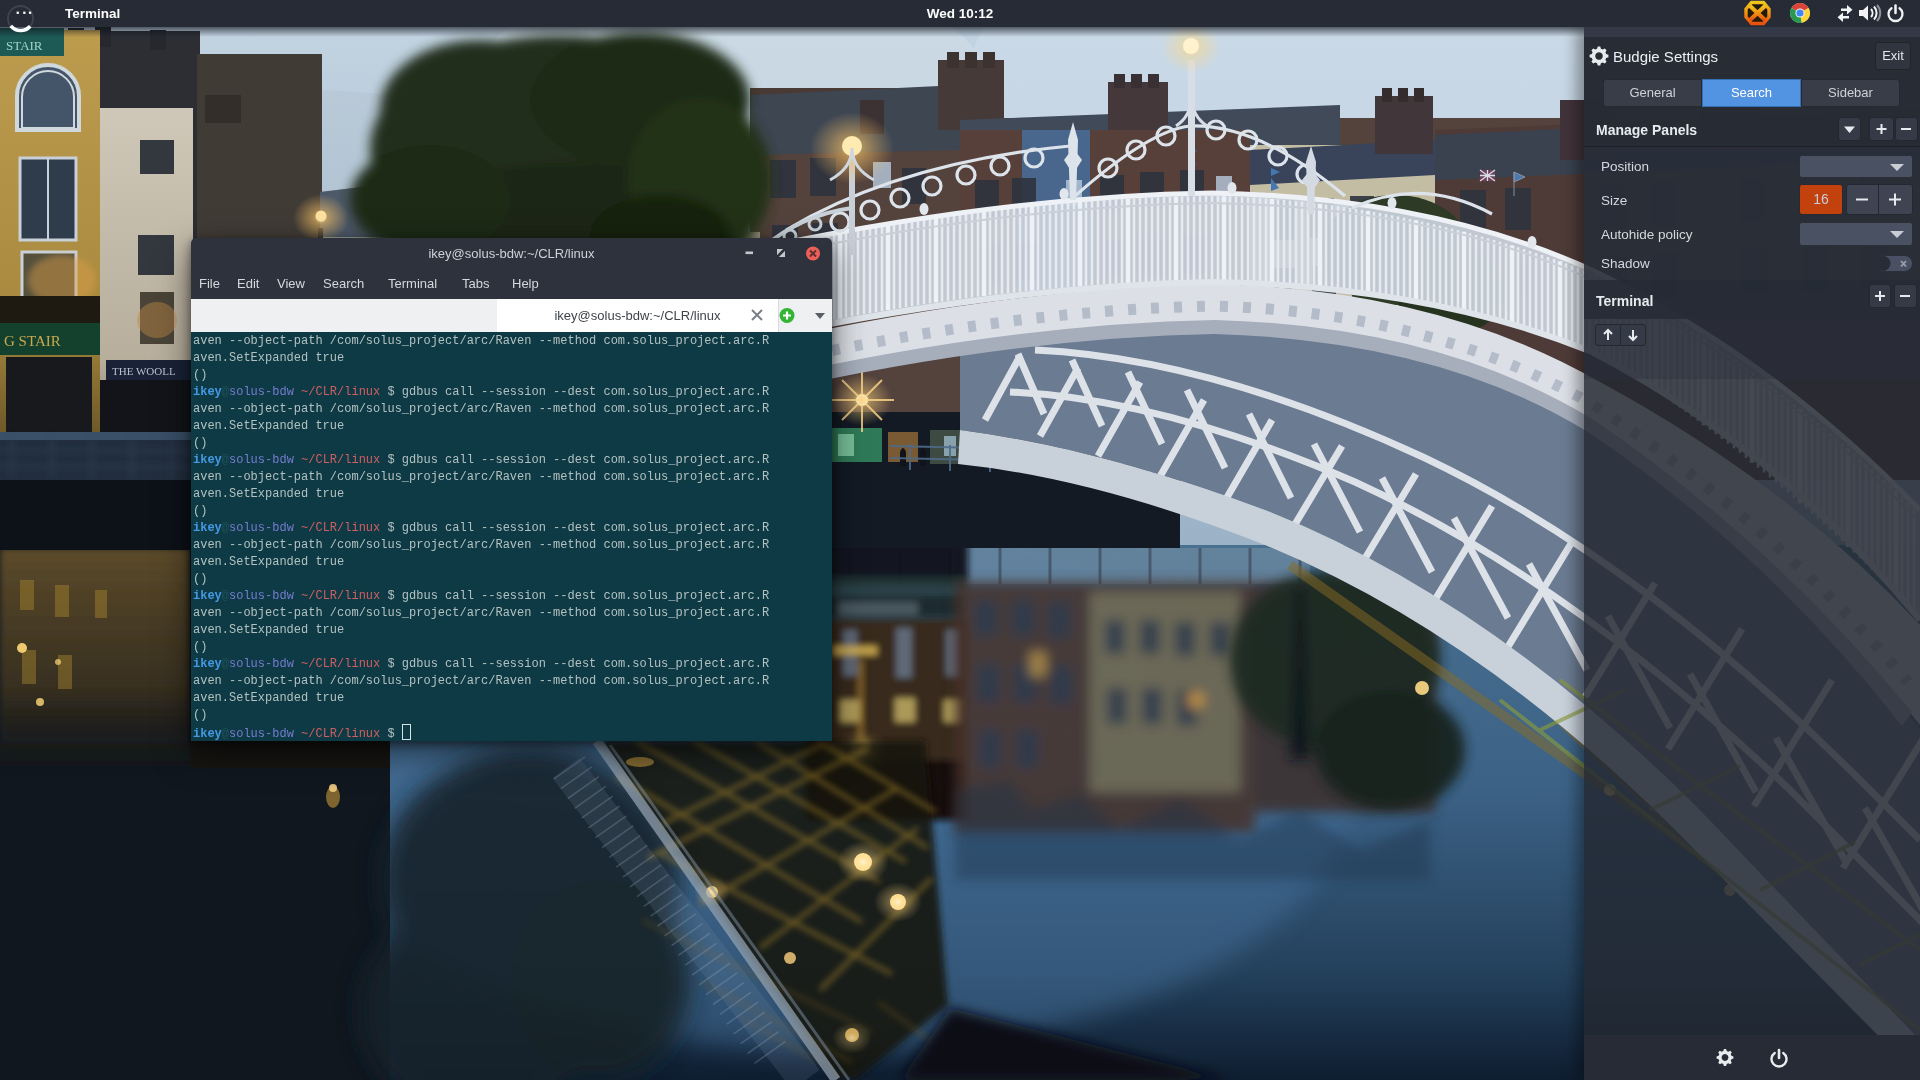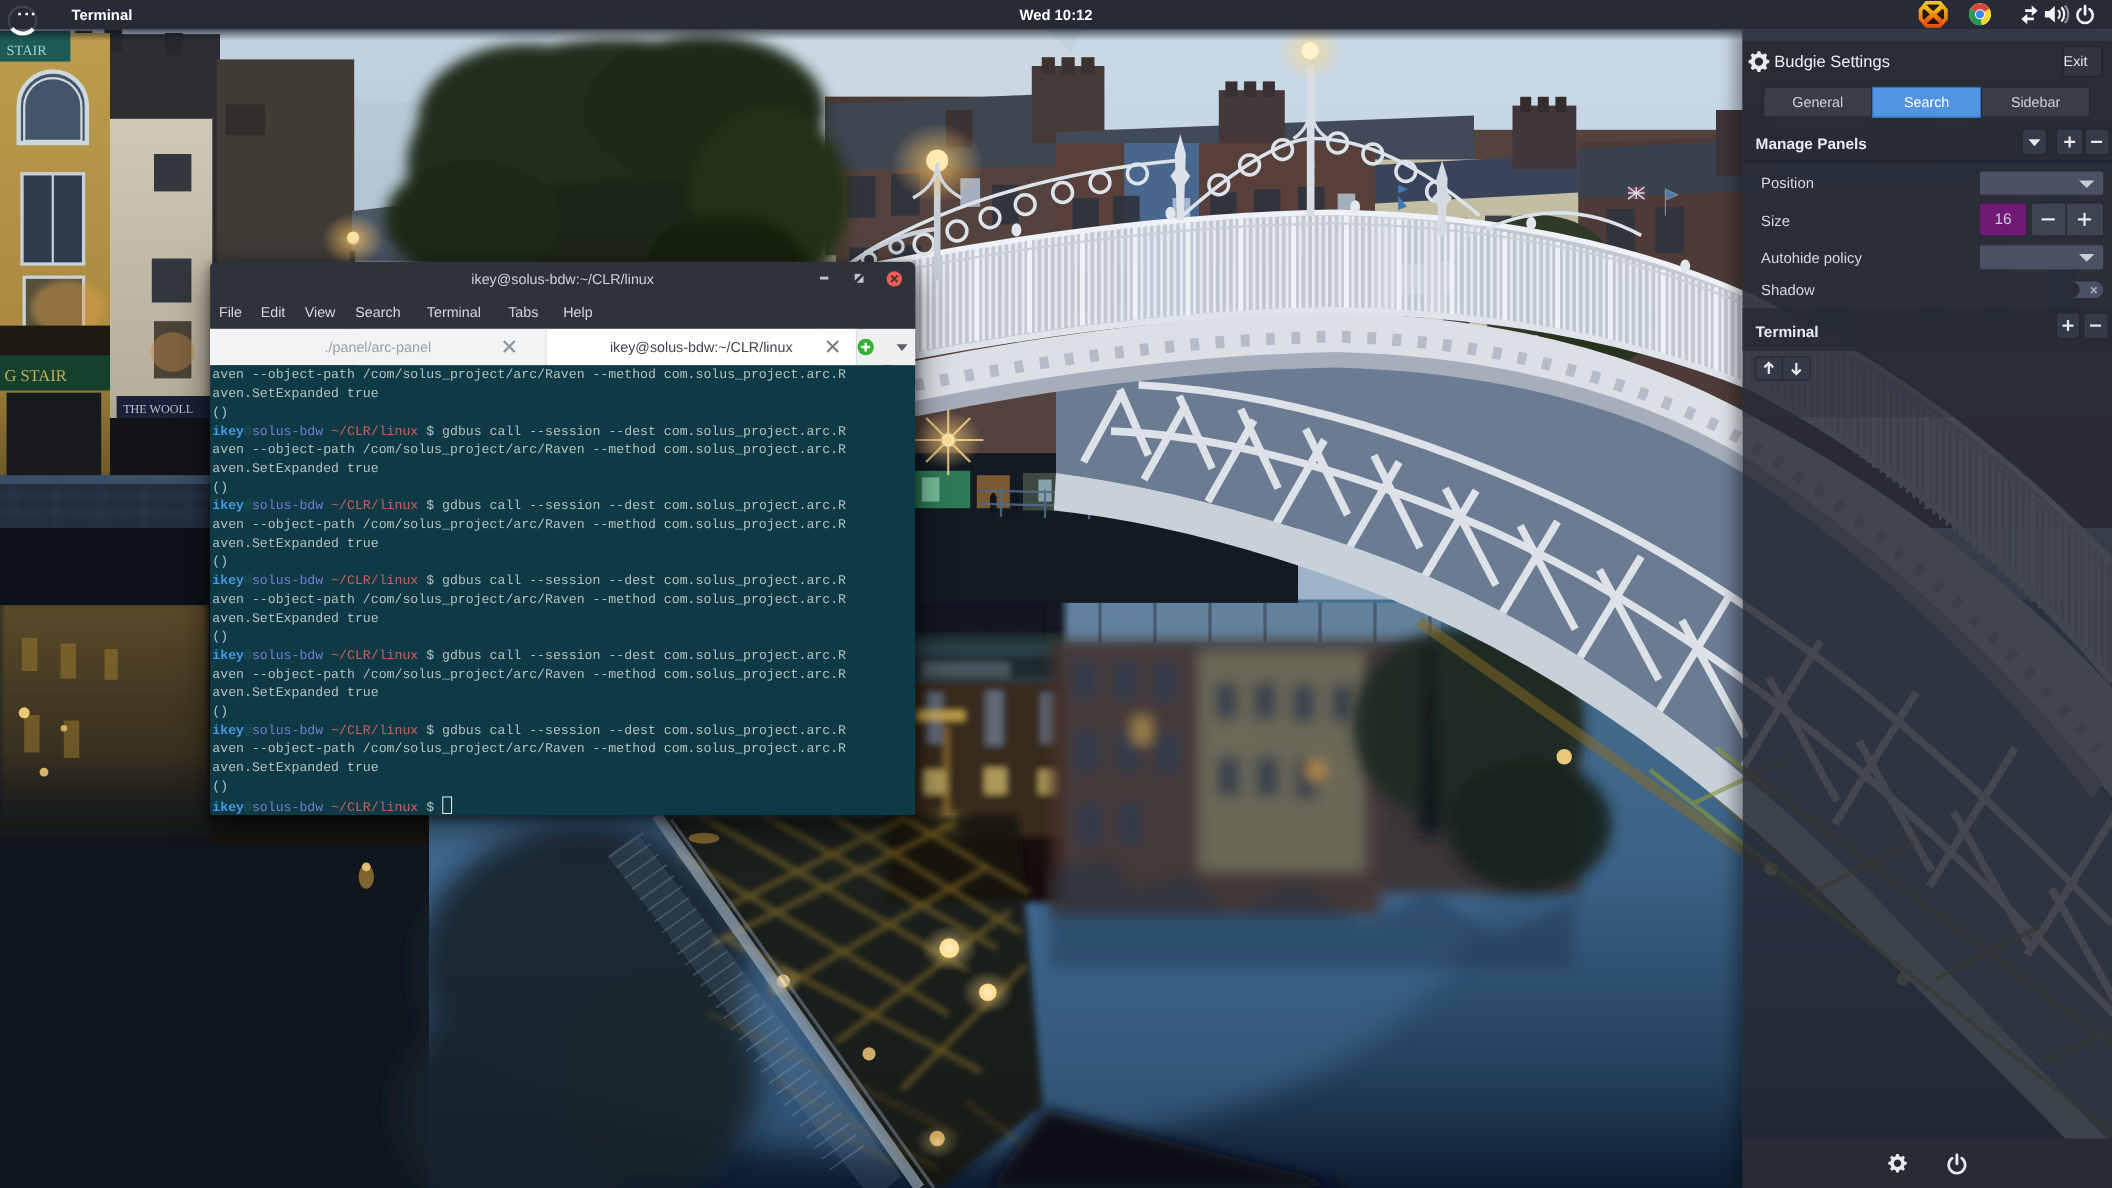--- a/index.html
+++ b/index.html
@@ -34,21 +34,21 @@
 #raven{position:absolute;left:1584px;top:27px;width:336px;height:1053px;z-index:15;
  background:rgba(34,39,49,.84);box-shadow:-7px 0 14px rgba(0,0,0,.38);color:#d8dce2;}
 #raven .topstrip{position:absolute;left:0;top:0;width:336px;height:10px;background:#333947;}
 #raven .hdr{position:absolute;left:0;top:10px;width:336px;height:109px;background:rgba(38,43,53,.97);border-bottom:1px solid rgba(28,32,40,.9);}
 #raven .settle{position:absolute;left:0;top:120px;width:336px;height:133px;background:rgba(44,50,62,.45);}
 #raven .aphdr{position:absolute;left:0;top:253px;width:336px;height:39px;background:rgba(38,43,53,.9);}
 #raven .apbody{position:absolute;left:0;top:292px;width:336px;height:60px;background:rgba(44,50,62,.35);}
 #raven .botbar{position:absolute;left:0;top:1008px;width:336px;height:45px;background:#262b35;}
 #raven .title{position:absolute;left:29px;top:21px;font-size:15px;color:#eceef1;}
 .btn{position:absolute;background:#343a46;border:1px solid #23272f;border-radius:3px;box-sizing:border-box;}
-#exitb{left:291px;top:15px;width:36px;height:28px;background:#30353f;border:1px solid #20242b;border-radius:3px;color:#e4e7eb;font-size:13px;text-align:left;line-height:26px;position:absolute;box-sizing:border-box;}
+#exitb{left:291px;top:15px;width:36px;height:28px;background:#30353f;border:1px solid #20242b;border-radius:3px;color:#e4e7eb;font-size:13px;text-align:center;line-height:26px;position:absolute;box-sizing:border-box;}
 .rtab{position:absolute;top:52px;height:28px;width:99px;background:#383d48;border:1px solid #252932;box-sizing:border-box;color:#ced3da;font-size:13px;text-align:center;line-height:26px;}
 .sect{position:absolute;font-size:14px;font-weight:bold;color:#e7eaee;text-align:center;}
 .lbl{position:absolute;font-size:13.5px;color:#d4d8de;}
 .combo{position:absolute;left:215px;width:114px;height:23px;background:#4a5162;border:1px solid #2a2f38;border-radius:3px;box-sizing:border-box;}
 .combo:after{content:"";position:absolute;right:8px;top:8px;border-left:7px solid transparent;border-right:7px solid transparent;border-top:7px solid #c9cdd4;}
 </style></head>
 <body>
 <div id="root">
 <svg id="wall" width="1920" height="1080" viewBox="0 0 1920 1080" xmlns="http://www.w3.org/2000/svg">
 <defs>
@@ -821,26 +821,20 @@
  <div id="menub">
   <span style="left:8px">File</span>
         <span style="left:46px">Edit</span>
         <span style="left:86px">View</span>
   <span style="left:132px">Search</span>
         <span style="left:197px">Terminal</span>
         <span style="left:271px">Tabs</span>
   <span style="left:321px">Help</span>
  </div>
  <div id="tabs">
-  <div class="t1">
-          <span class="lb">./panel/arc-panel</span>
-   <svg class="tx" style="left:264px">
-            <path d="M 3,3 L 13,13 M 13,3 L 3,13" stroke="#8d939b" stroke-width="2" fill="none"></path>
-          </svg>
-  </div>
   <div class="t2">
           <span class="lb">ikey@solus-bdw:~/CLR/linux</span>
    <svg class="tx" style="left:252px">
             <path d="M 3,3 L 13,13 M 13,3 L 3,13" stroke="#7a8088" stroke-width="2" fill="none"></path>
           </svg>
   </div>
   <svg width="60" height="33" style="position:absolute;left:588px;top:0">
    <circle cx="8" cy="16.5" r="7.5" fill="#33b433"></circle>
    <path d="M 4,16.5 L 12,16.5 M 8,12.5 L 8,20.5" stroke="#ffffff" stroke-width="2.2"></path>
    <path d="M 36,14 L 46,14 L 41,20 Z" fill="#5a5f66"></path>
@@ -908,21 +902,21 @@
  <span class="lbl" style="left:17px;top:166px;">Size</span>
  <span class="lbl" style="left:17px;top:200px;">Autohide policy</span>
  <div class="combo" style="top:195px;height:24px;"></div>
  <span class="lbl" style="left:17px;top:229px;">Shadow</span>
  <span class="sect" style="left:12px;top:266px;">Terminal</span>
  <div class="btn" style="left:285px;top:257px;width:22px;height:24px;"></div>
  <div class="btn" style="left:310px;top:257px;width:23px;height:24px;"></div>
  <div class="btn" style="left:11px;top:297px;width:26px;height:22px;border-radius:3px 0 0 3px;"></div>
  <div class="btn" style="left:36px;top:297px;width:26px;height:22px;border-radius:0 3px 3px 0;"></div>
 
- <div style="position:absolute;left:215px;top:157px;width:44px;height:31px;background:#701a75;border:1px solid #262b33;border-radius:3px;box-sizing:border-box;color:#c9cedd;font-size:14px;line-height:29px;text-align:center;">16</div>
+ <div style="position:absolute;left:215px;top:157px;width:44px;height:31px;background:#c2410c;border:1px solid #262b33;border-radius:3px;box-sizing:border-box;color:#c9cedd;font-size:14px;line-height:29px;text-align:center;">16</div>
  <div class="btn" style="left:262px;top:157px;width:33px;height:31px;border-radius:3px 0 0 3px;background:#3e4452;"></div>
  <div class="btn" style="left:294px;top:157px;width:35px;height:31px;border-radius:0 3px 3px 0;background:#3e4452;"></div>
 
  <div style="position:absolute;left:291px;top:228px;width:38px;height:17px;background:#4a5064;border:1px solid #2a2f3c;border-radius:9px;box-sizing:border-box;"></div>
  <svg width="336" height="1053" style="position:absolute;left:0;top:0;pointer-events:none">
   <g stroke="#e6e9ed" stroke-width="2" fill="none">
 
    <path d="M 260,99.5 L 271,99.5 L 265.5,106 Z" fill="#e6e9ed" stroke="none"></path>
    <path d="M 297.5,97 L 297.5,107 M 292.5,102 L 302.5,102"></path>
    <path d="M 317,102 L 327,102"></path>

